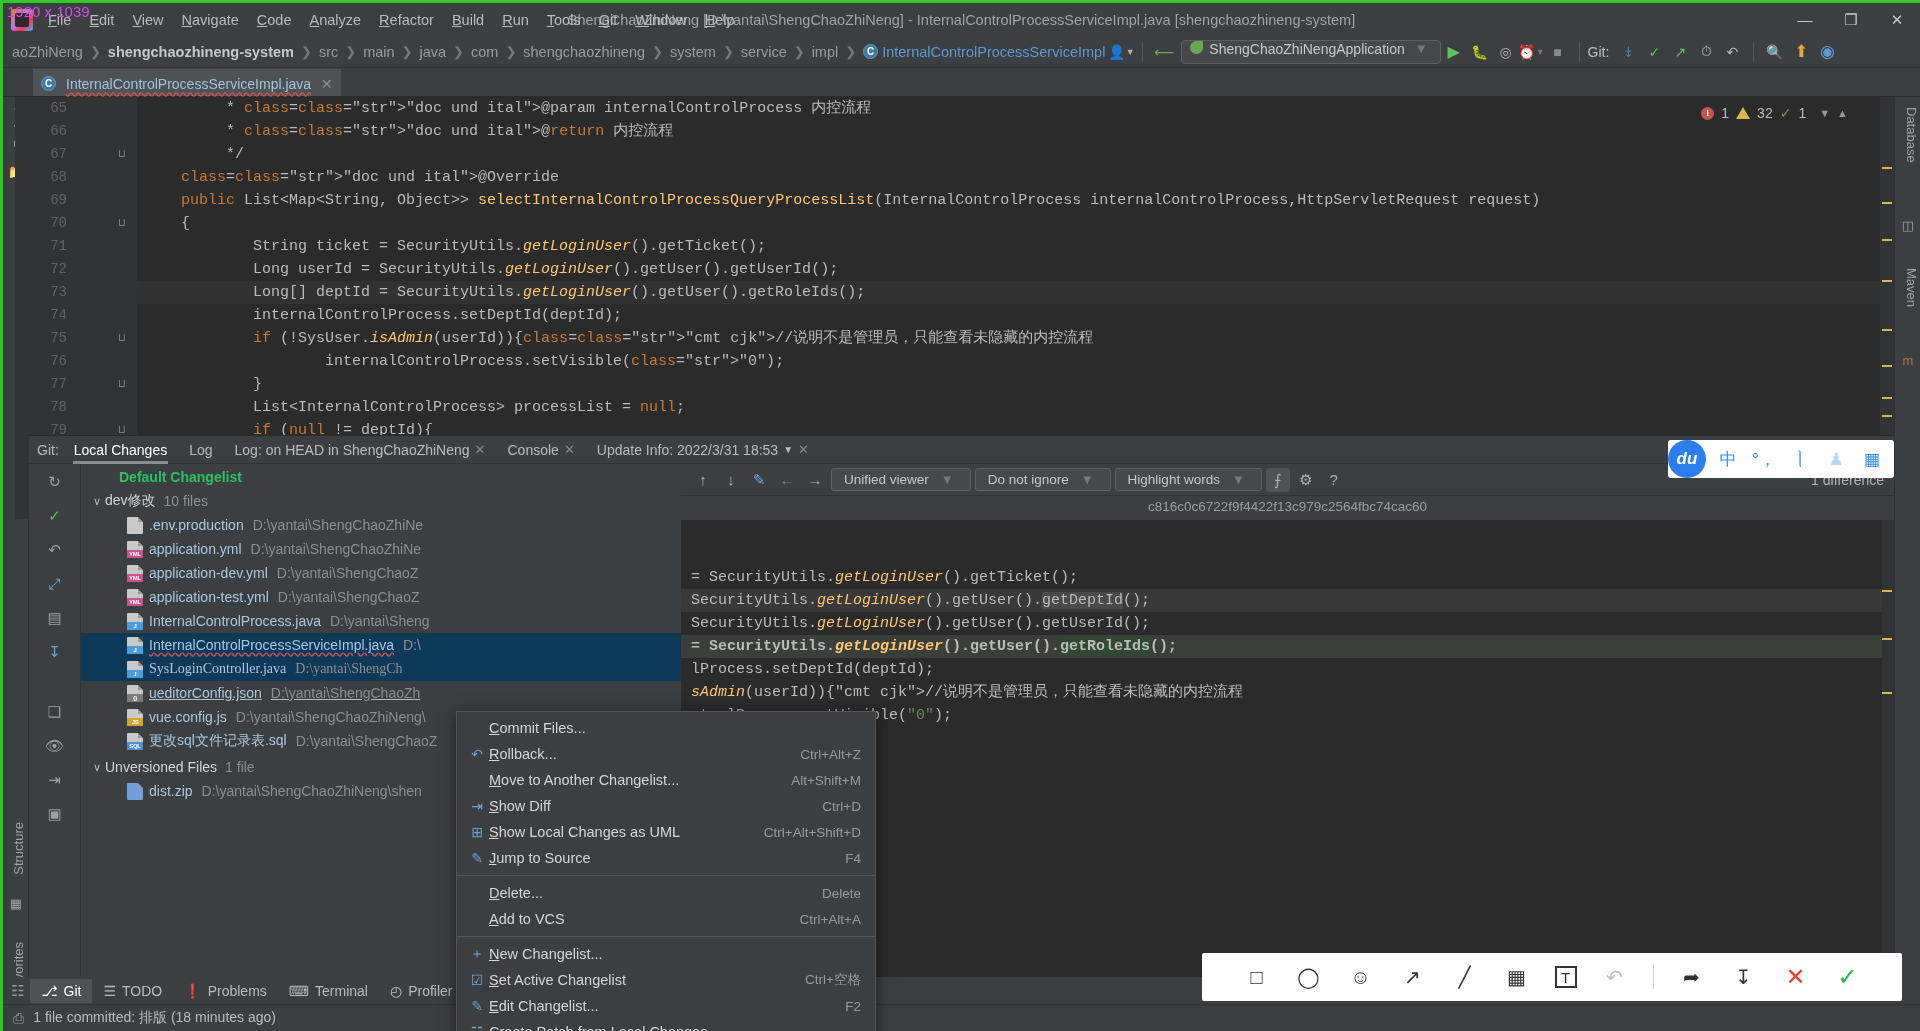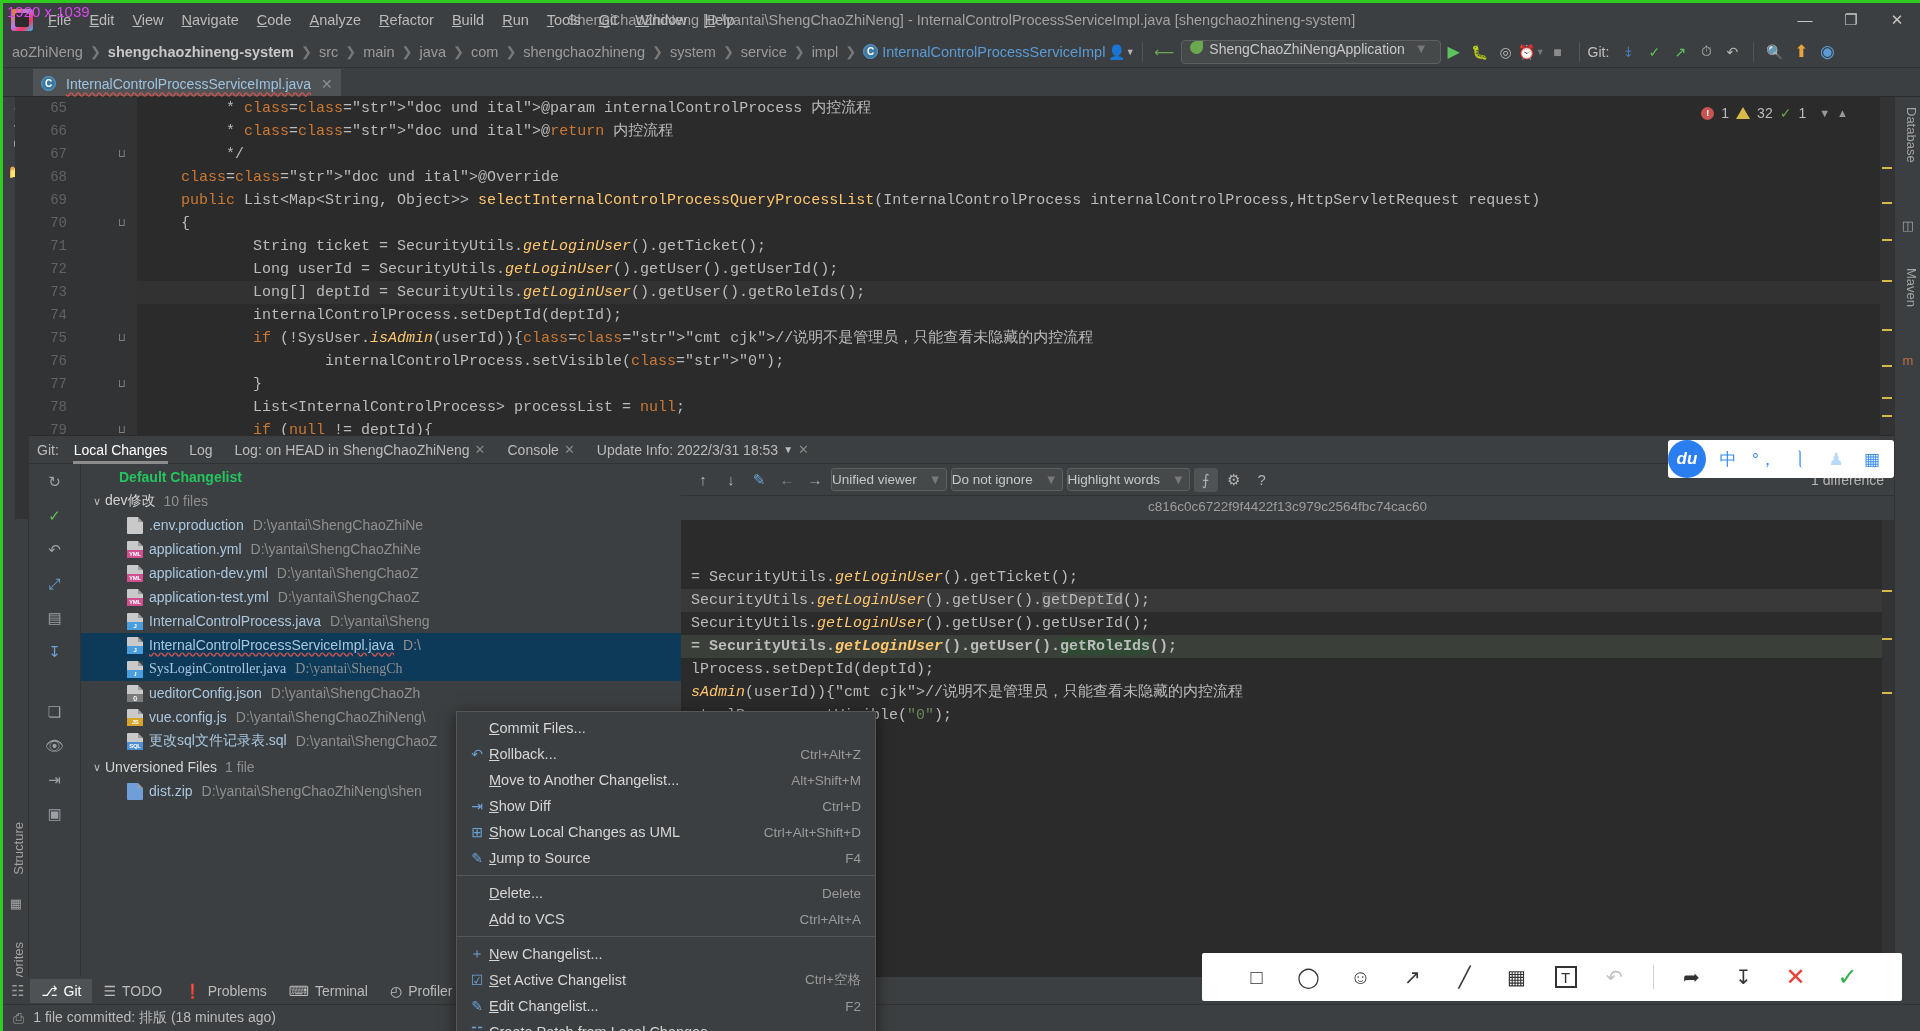--- a/index.html
+++ b/index.html
@@ -131,21 +131,21 @@
   .fpath{ color:#8f8f8f; }
   .cnt{ color:#8f8f8f; margin-left:8px; }
   .grp{ color:#d4d4d4; }
 
   
   #diffpane{ position:absolute; left:652px; top:28px; right:0; bottom:0; background:#3c3f41; }
   #diff-tb{ height:32px; display:flex; align-items:center; gap:4px; padding:0 10px;
             border-bottom:1px solid #323232; }
   .dtb{ width:24px; height:24px; display:flex; align-items:center; justify-content:center;
         color:#b0b0b0; font-size:15px;}
-  .dsel{ display:flex; align-items:center; gap:8px; height:23px; padding:0 0; font-size:13.5px;
+  .dsel{ display:flex; align-items:center; gap:8px; height:23px; padding:0 12px; font-size:13.5px;
          color:#c8c8c8; background:#45494a; border:1px solid #5e6060; border-radius:3px; }
   #diffcount{ margin-left:auto; font-size:14px; color:#b4b4b4; }
   #revid{ text-align:center; font-size:13.5px; color:#9d9d9d; padding:3px 0 2px; }
   #diffcode{ position:absolute; left:0; right:0; top:56px; bottom:0; background:#2b2b2b;
              overflow:hidden; }
   .dline{ height:23px; line-height:23px; font-size:15px; font-family:"Liberation Mono", monospace;
           white-space:pre; padding-left:10px; position:relative;}
   .dline.mod{ background:#3a3f3a;font-weight:bold; }
   .dline.gray{ background:#393939; }
   .chip-gray{ background:#4a4a4a; }
@@ -458,21 +458,21 @@
             <span class="fname wavy">InternalControlProcessServiceImpl.java</span>
             <span class="fpath">D:\</span>
           </div>
           <div class="crow sel" style="padding-left: 46px; font-family: Liberation Serif, serif;">
             <span class="fi java">
               <span>J</span>
             </span>
             <span class="fname">SysLoginController.java</span>
             <span class="fpath">D:\yantai\ShengCh</span>
           </div>
-          <div class="crow" style="padding-left: 46px;">
+          <div class="crow" style="padding-left: 46px; text-decoration: underline;">
             <span class="fi json">
               <span>{}</span>
             </span>
             <span class="fname">ueditorConfig.json</span>
             <span class="fpath">D:\yantai\ShengChaoZh</span>
           </div>
           <div class="crow" style="padding-left: 46px;">
             <span class="fi js">
               <span>JS</span>
             </span>

